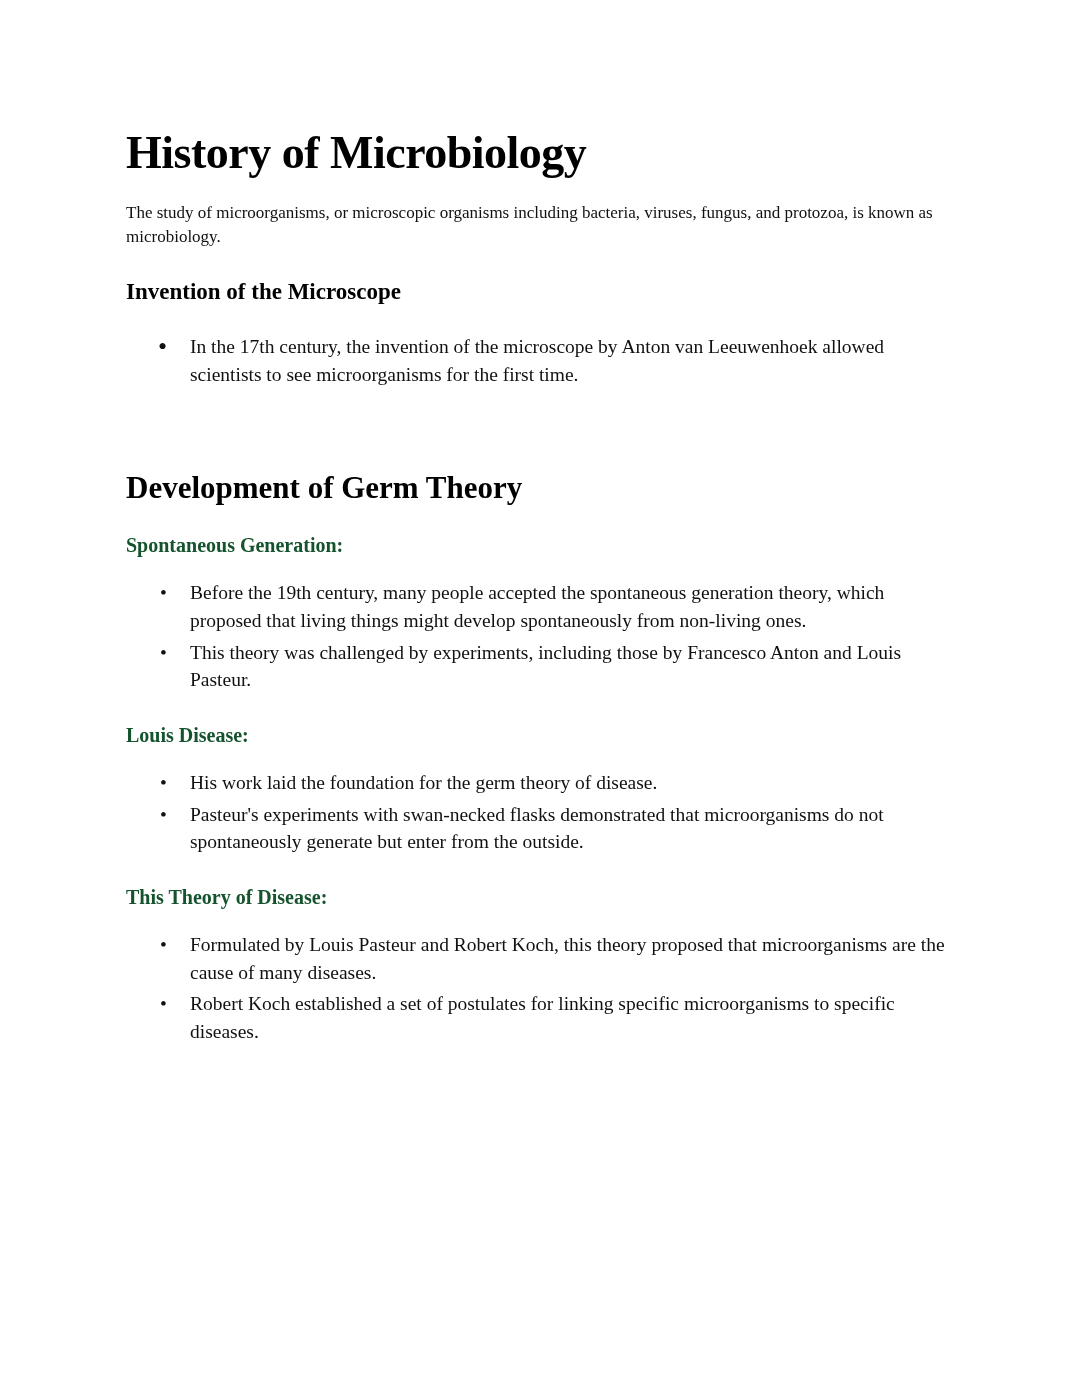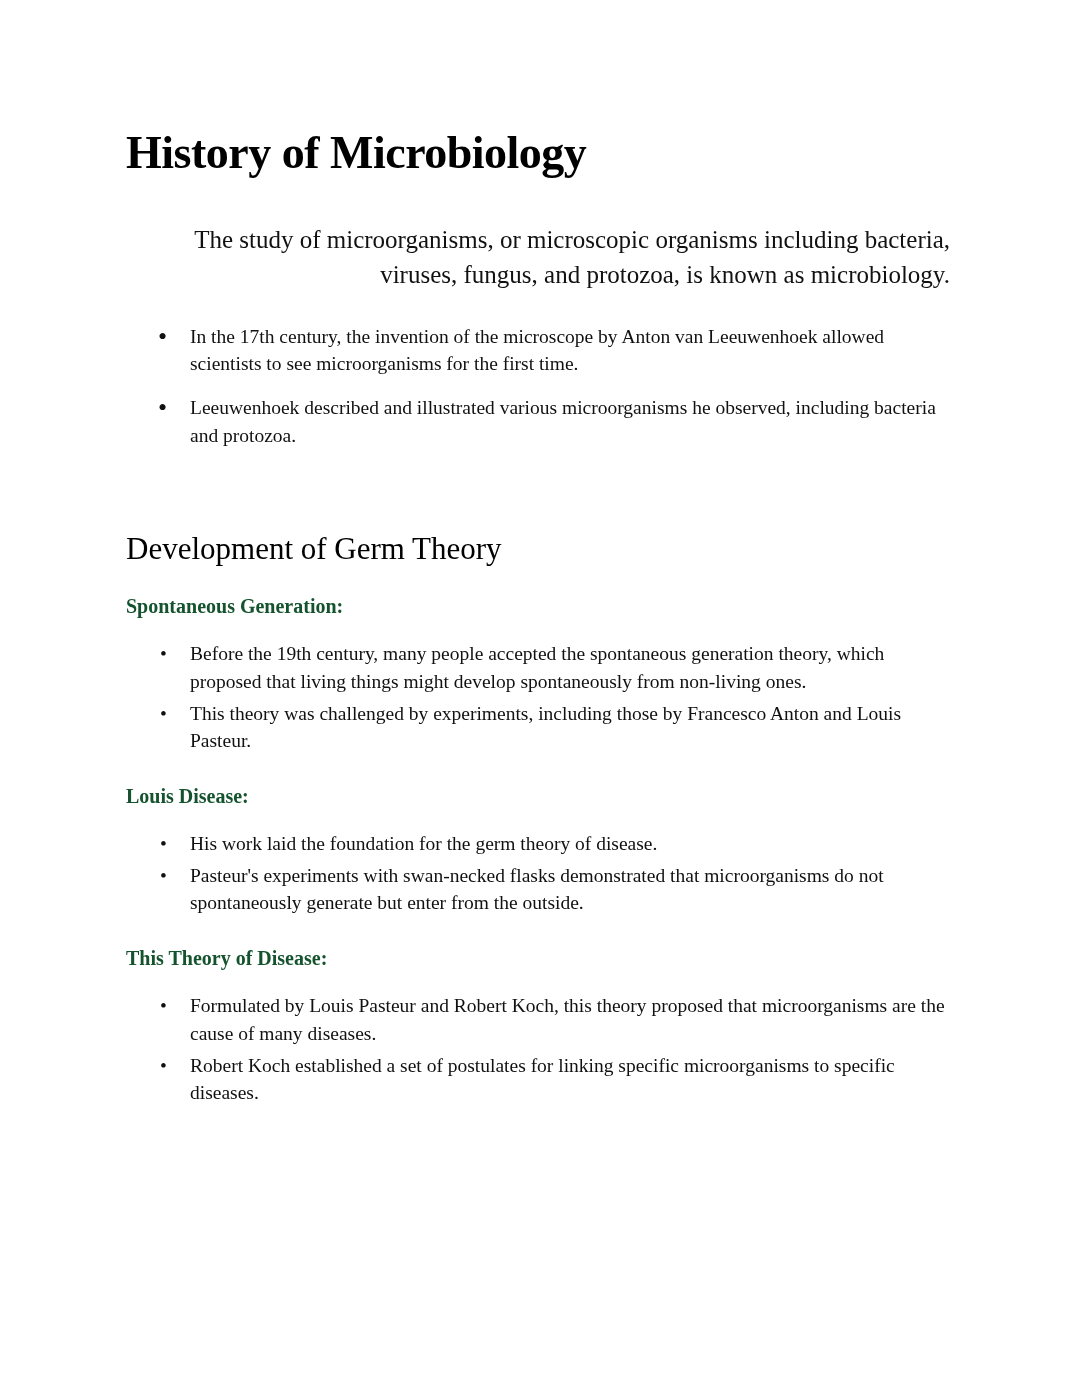--- a/index.html
+++ b/index.html
@@ -15,39 +15,38 @@
     font-family: "Liberation Serif", "DejaVu Serif", serif;
     color: #111111;
     box-sizing: border-box;
     padding: 128px 130px 0 126px;
     overflow: hidden;
   }
   h1.doc-title {
     font-size: 46px;
     line-height: 1.1;
     font-weight: 700;
-    margin: 0 0 43px 0;
+    margin: 0 0 22px 0;
     color: #000000;
     letter-spacing: -0.5px;
   }
   p.intro {
-    font-size: 25px;
+    font-size: 17px;
     line-height: 1.42;
     margin: 0 0 30px 0;
-    text-align: right;
   }
   h3.sub-heading-lg {
     font-size: 23px;
     font-weight: 700;
     margin: 0 0 28px 0;
     color: #000000;
   }
   h2.section-heading {
     font-size: 31px;
-    font-weight: 400;
+    font-weight: 700;
     margin: 36px 0 28px 0;
     color: #000000;
   }
   h4.sub-heading {
     font-size: 20px;
     font-weight: 700;
     margin: 0 0 22px 0;
     color: #14532d;
   }
   ul.bullet-list {
@@ -82,24 +81,24 @@
 </style>
 </head>
 <body>
 
 <div class="page">
 
   <h1 class="doc-title">History of Microbiology</h1>
 
   <p class="intro">The study of microorganisms, or microscopic organisms including bacteria, viruses, fungus, and protozoa, is known as microbiology.</p>
 
+  <h3 class="sub-heading-lg">Invention of the Microscope</h3>
 
   <ul class="bullet-list spaced">
     <li>In the 17th century, the invention of the microscope by Anton van Leeuwenhoek allowed scientists to see microorganisms for the first time.</li>
-    <li>Leeuwenhoek described and illustrated various microorganisms he observed, including bacteria and protozoa.</li>
   </ul>
 
   <div class="gap-before-germ"></div>
 
   <h2 class="section-heading">Development of Germ Theory</h2>
 
   <h4 class="sub-heading">Spontaneous Generation:</h4>
 
   <ul class="bullet-list">
     <li>Before the 19th century, many people accepted the spontaneous generation theory, which proposed that living things might develop spontaneously from non-living ones.</li>

